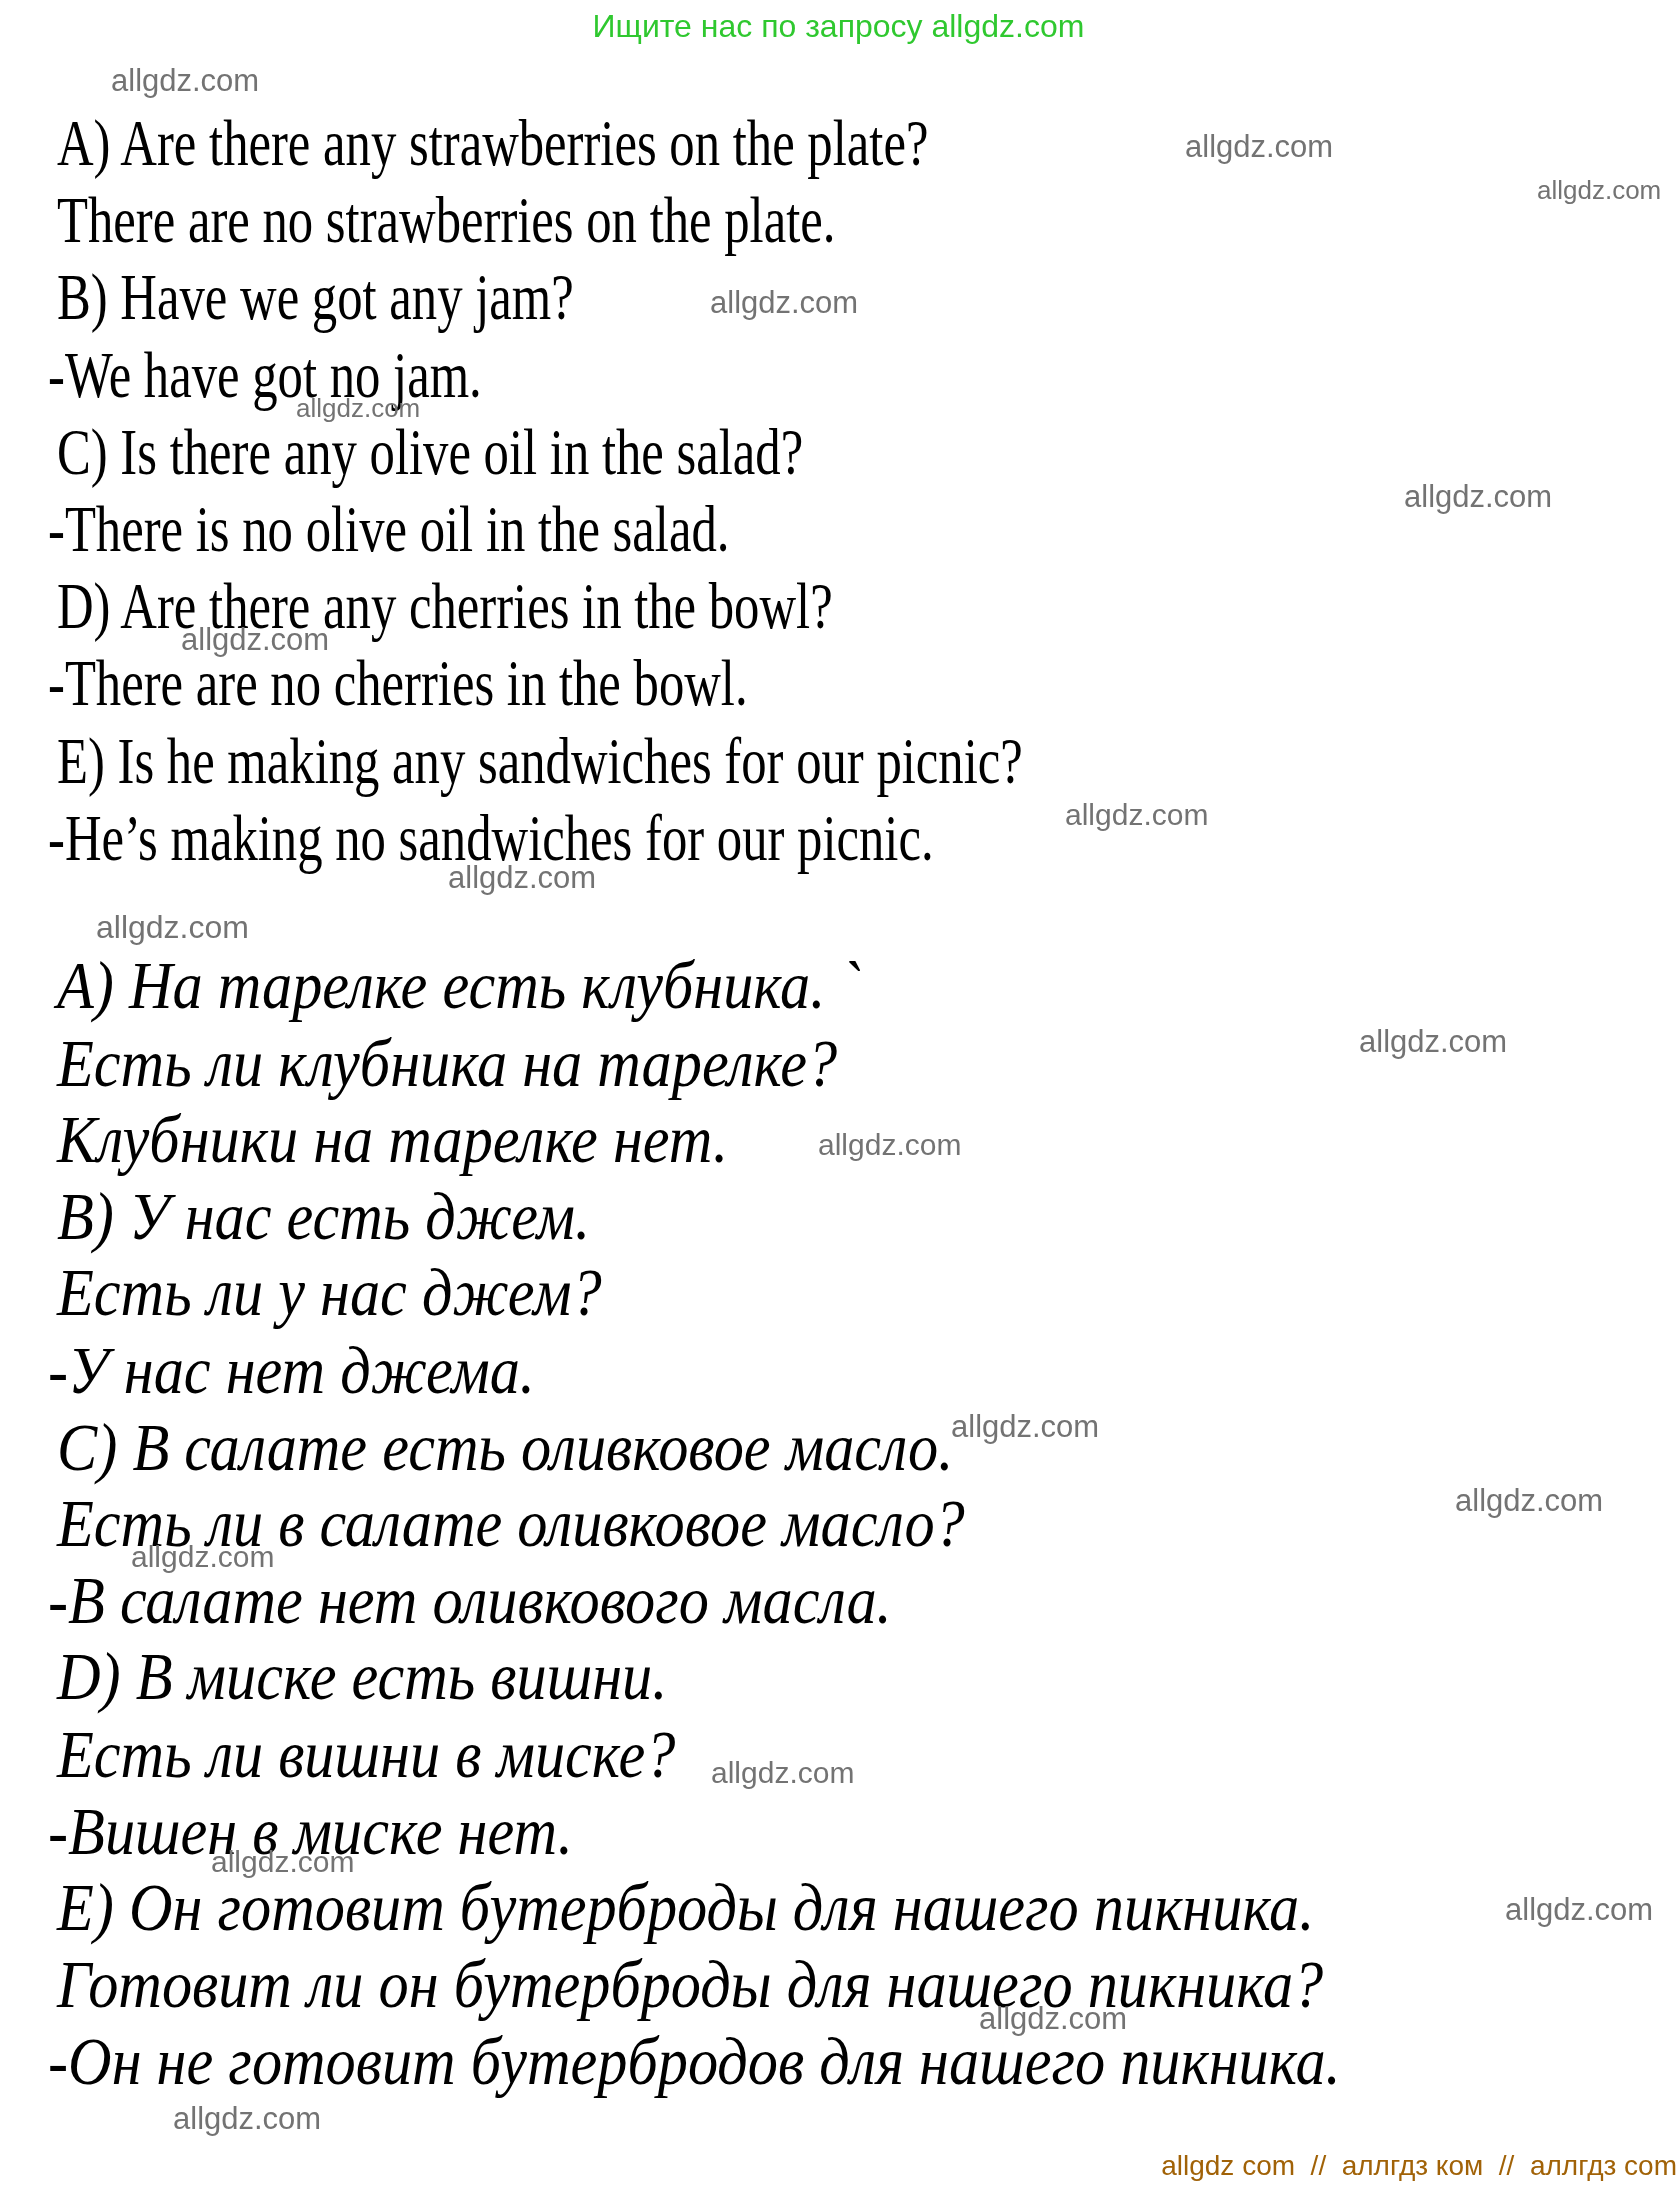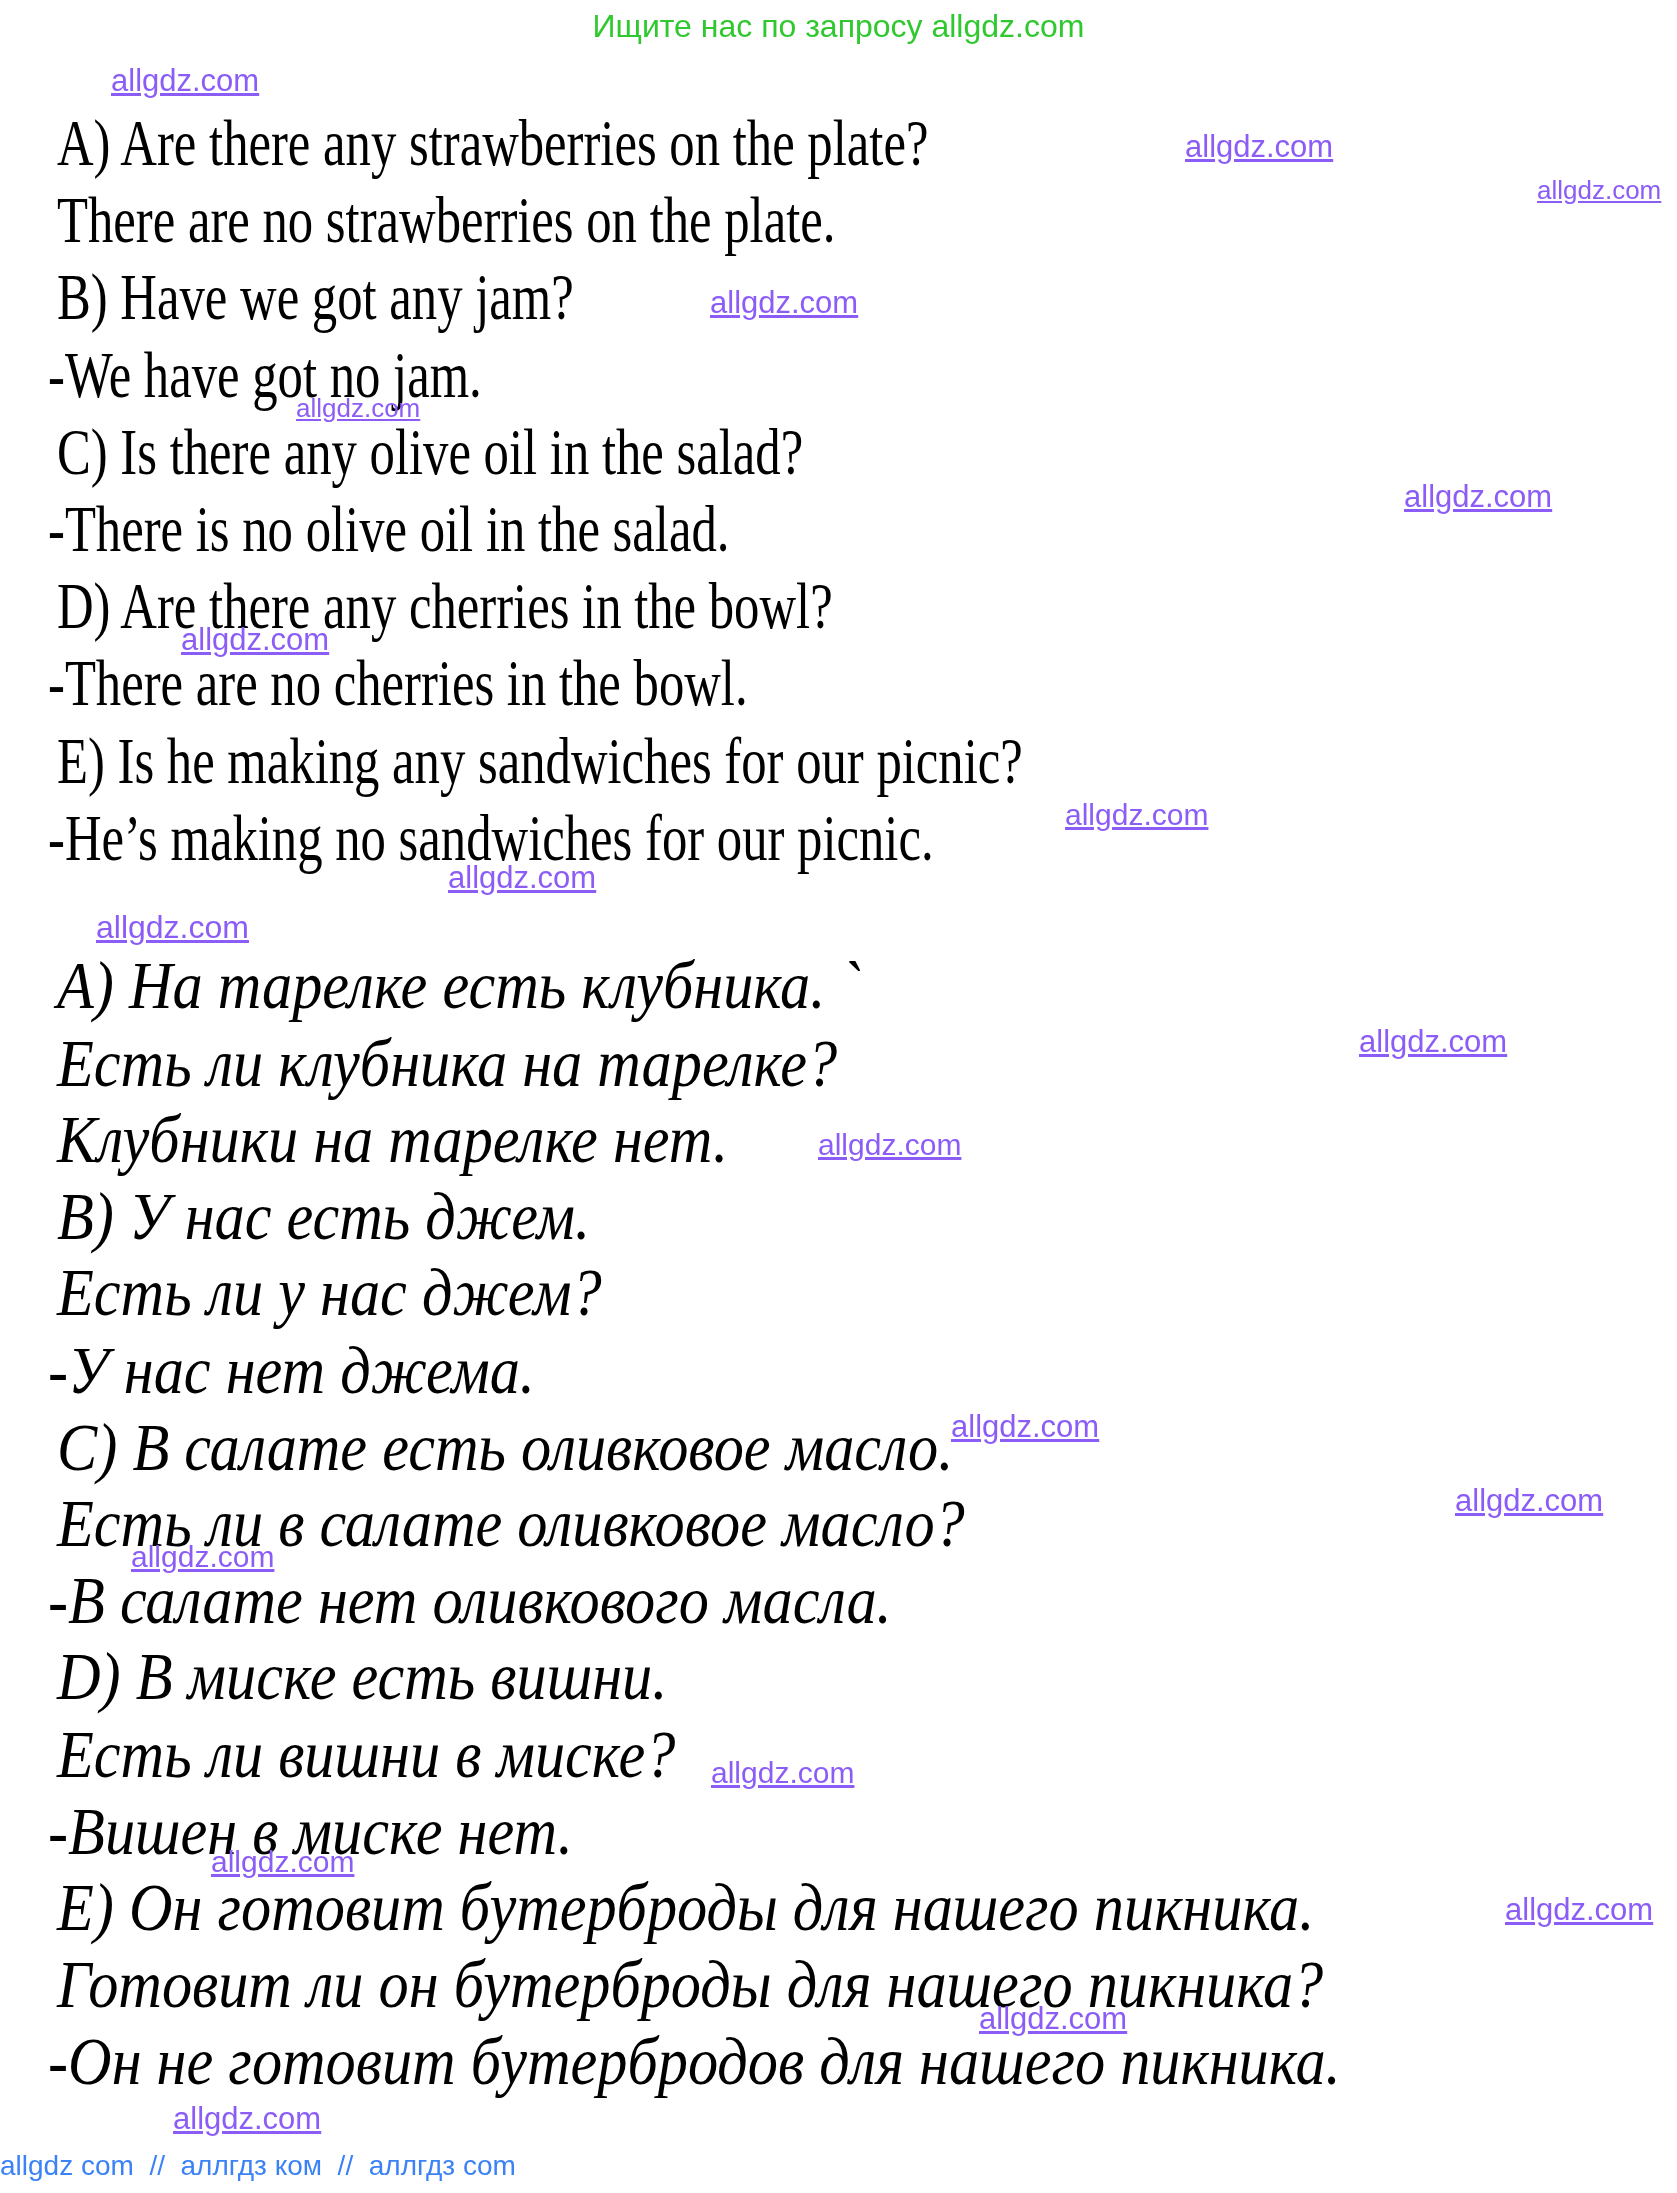--- a/index.html
+++ b/index.html
@@ -24,24 +24,24 @@
     font-family: "Liberation Sans", sans-serif;
     font-size: 32px;
     color: #2fc82f;
     white-space: pre;
   }
   .promo-footer {
     position: absolute;
     top: 2150px;
     left: 0;
     width: 100%;
-    text-align: left;
+    text-align: right;
     font-family: "Liberation Sans", sans-serif;
     font-size: 28px;
-    color: #3b82f6;
+    color: #a16207;
     white-space: pre;
   }
   .line-en {
     position: absolute;
     white-space: nowrap;
     font-family: "Liberation Serif", serif;
     font-size: 65px;
     color: #000000;
     transform: scaleX(0.78);
     transform-origin: 0 0;
@@ -54,24 +54,23 @@
     font-style: italic;
     font-size: 67px;
     color: #000000;
     transform: scaleX(0.90);
     transform-origin: 0 0;
     line-height: 1;
   }
   .wm {
     position: absolute;
     font-family: "Liberation Sans", sans-serif;
-    color: #8b5cf6;
+    color: #737373;
     white-space: nowrap;
     line-height: 1;
-    text-decoration: underline;
   }
 </style>
 </head>
 <body>
 
 <div class="page">
   <div class="promo-header">Ищите нас по запросу allgdz.com</div>
 
   <div id="english-block">
       <div class="line-en" style="top: 111px; left: 57px;">A) Are there any strawberries on the plate?</div>

